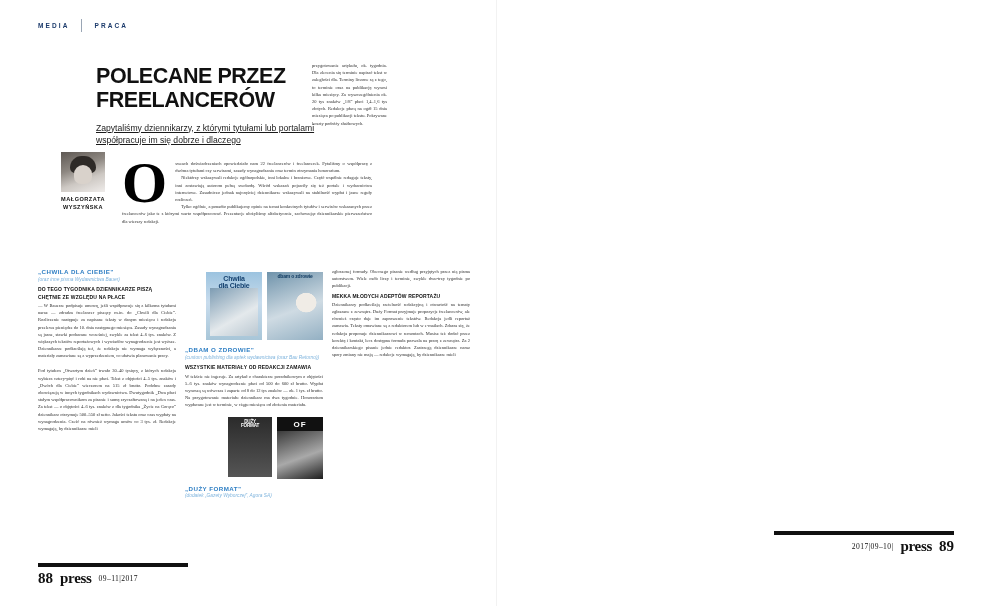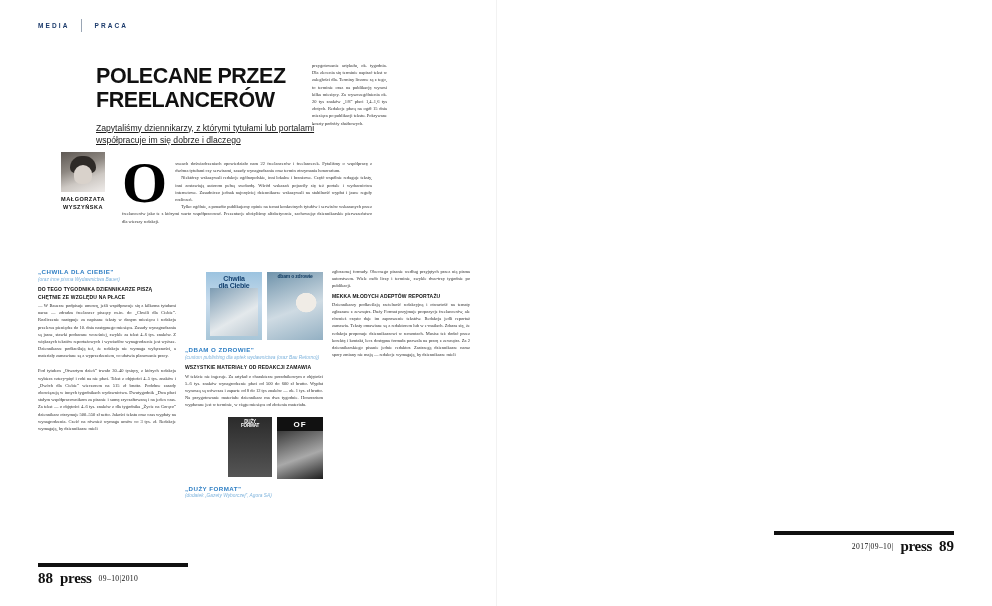--- a/index.html
+++ b/index.html
@@ -204,21 +204,21 @@
               <p>Dziennikarzy podkreślają rzetelność redakcyjną i otwartość na tematy zgłaszane z zewnątrz. Duży Format przyjmuje propozycje freelancerów, ale również często daje im zaproszenie tekstów. Redakcja jedli reportaż zamawia. Teksty omawiane są z redaktorem lub w e-mailach. Zdarza się, że redakcja proponuje dziennikarzowi w remontach. Musisz też dodać przez korektę i kontakt, lecz dostępna formuła pozwala na pracę z zewnątrz. Za 2 dziennikarskiego pisanie jednie redaktor. Zastrzegą dziennikarze naraz spory zmiany nie mają — redakcje wymagają, by dziennikarze mieli</p>
             </div>
         </div>
       </div>
     </div>
 
     <div class="foot foot-left">
       <span class="bar"></span>
       <span class="num">88</span>
       <span class="brand">press</span>
-      <span class="date">09–10|2010</span>
+      <span class="date">09–11|2017</span>
     </div>
   </div>
 
   <div class="gutter"></div>
 
   <div class="page page-right">
 
     <div class="foot foot-right">
       <span class="bar"></span>
       <span class="date">2017|09–10|</span>

